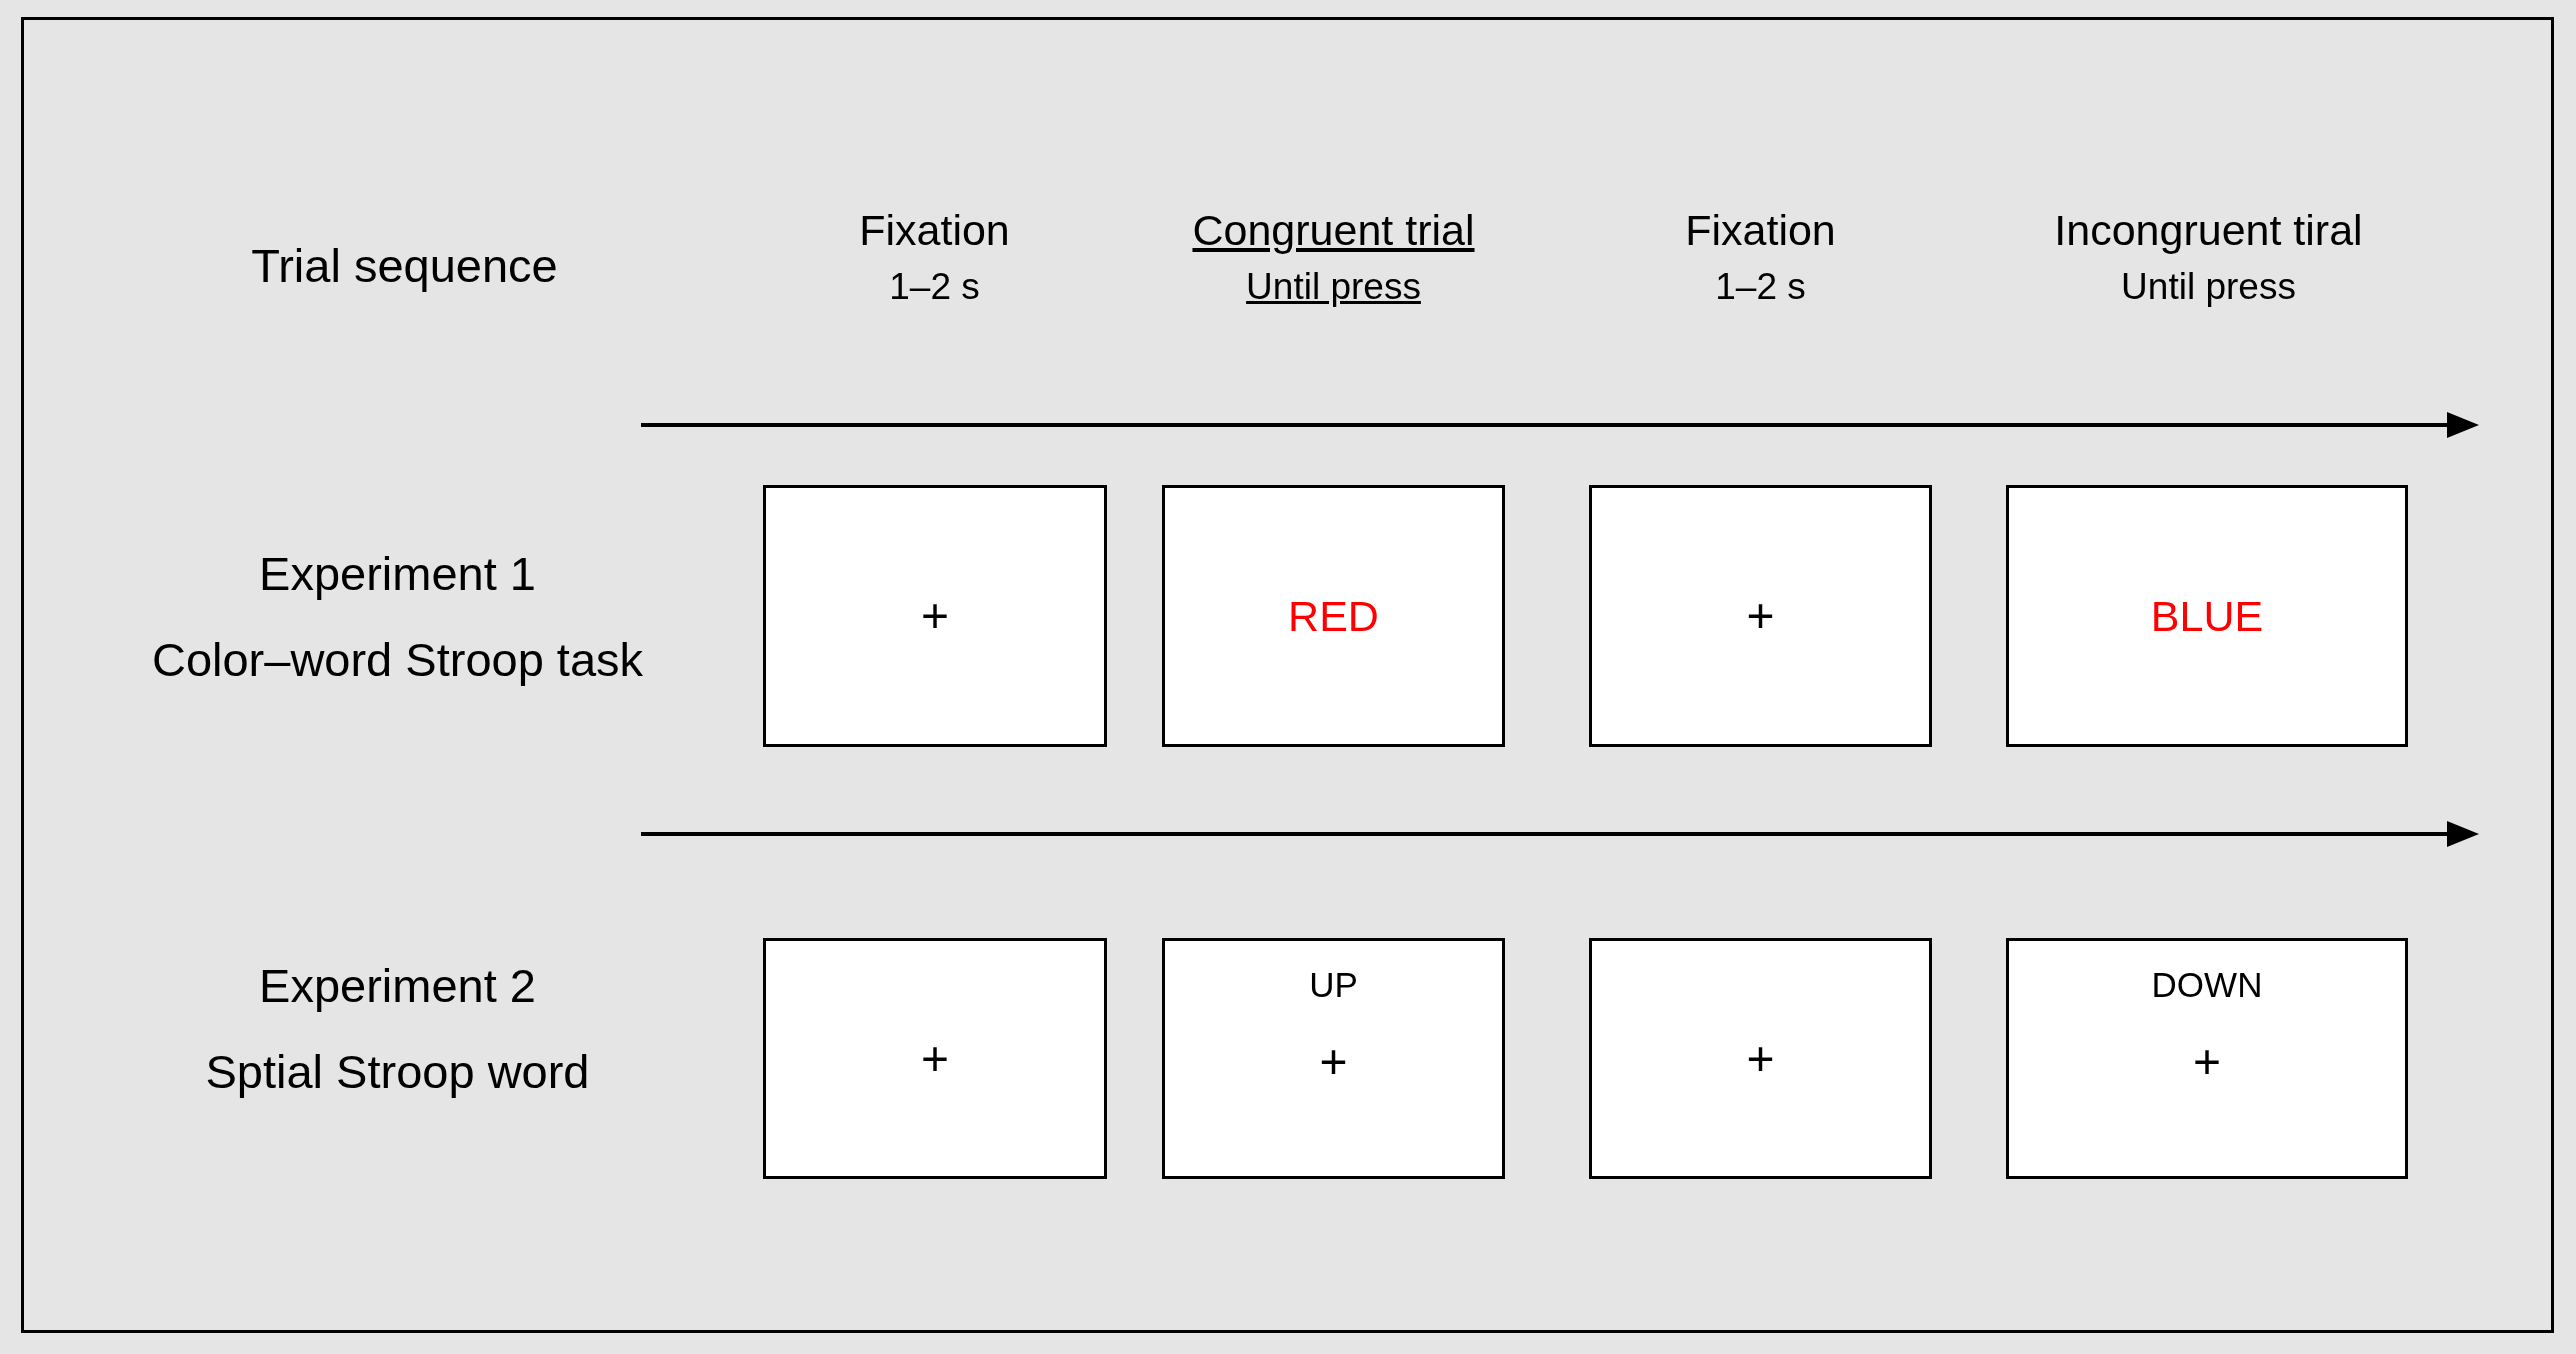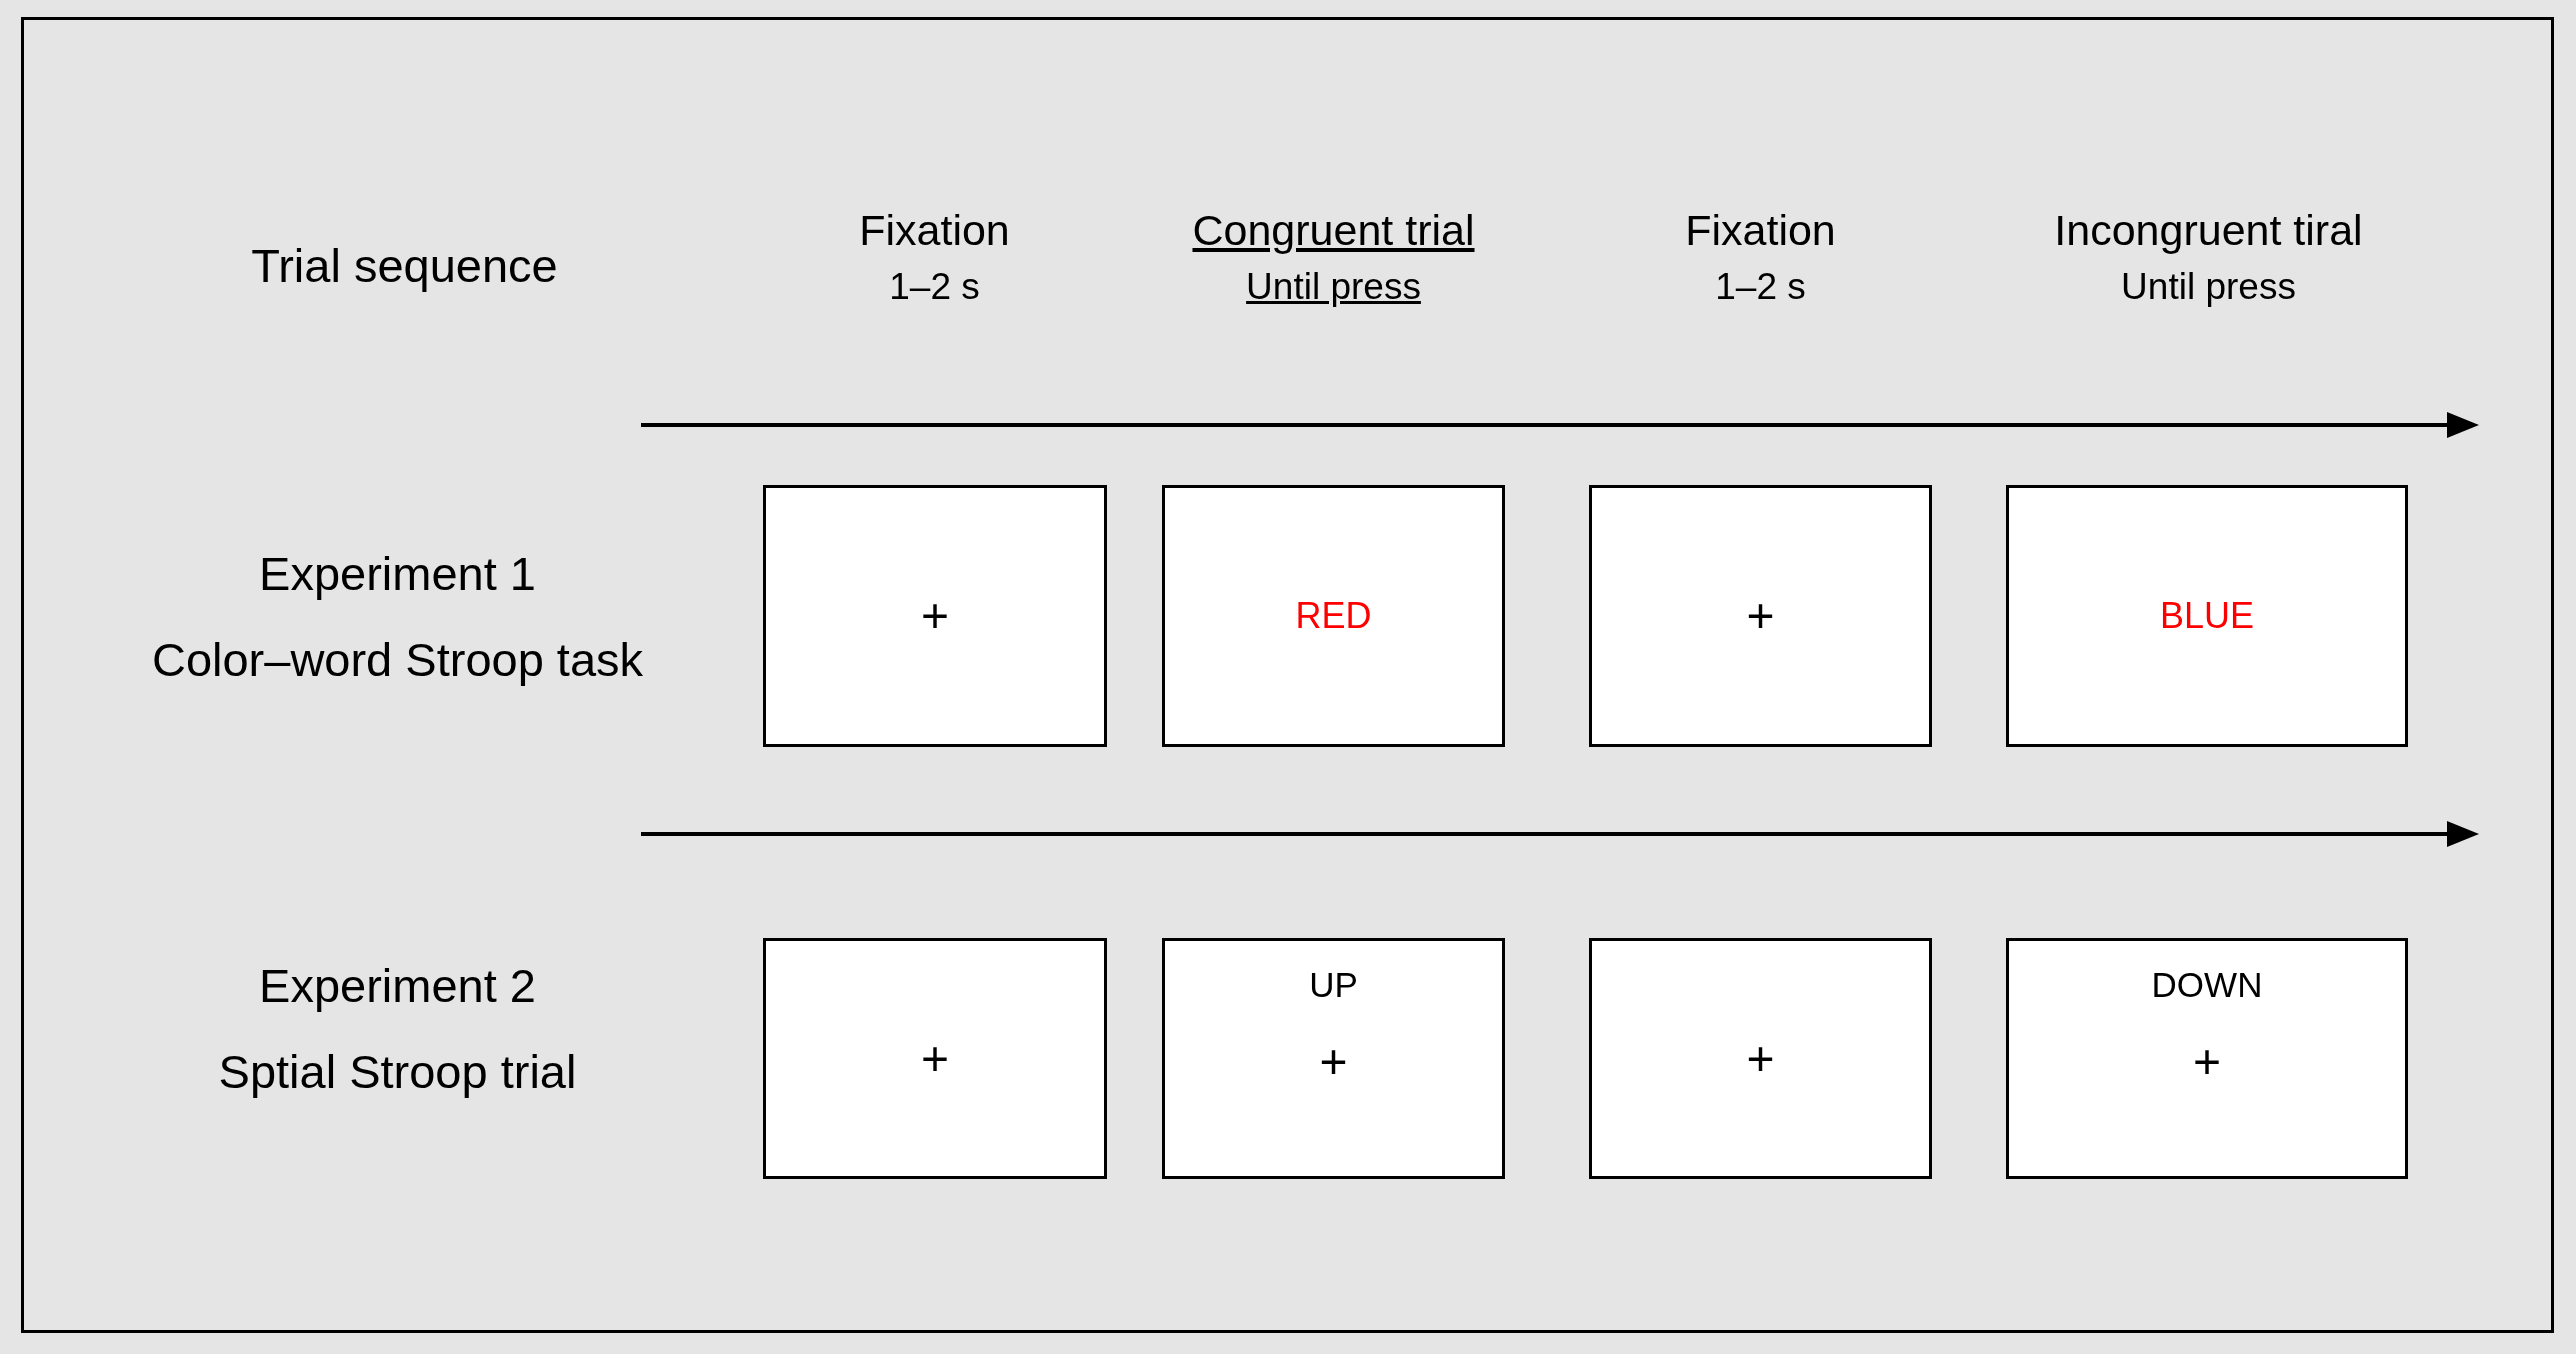--- a/index.html
+++ b/index.html
@@ -137,21 +137,21 @@
     position: absolute;
     left: 0;
     right: 0;
     top: 50%;
     transform: translateY(-50%);
     text-align: center;
     font-size: 43px;
     line-height: 1;
   }
   .center-content.fixation { font-size: 48px; }
-  .center-content.word-red { color: #ff0000; font-size: 36px; }
+  .center-content.word-red { color: #ff0000; font-size: 43px; }
 
   
   .spatial {
     position: absolute;
     left: 0;
     right: 0;
     top: 26px;
     text-align: center;
   }
   .spatial .word {
@@ -185,21 +185,21 @@
     <div>Trial sequence</div>
   </div>
 
   <div class="row-label exp1-label">
     <div>Experiment 1</div>
     <div class="sub">Color–word Stroop task</div>
   </div>
 
   <div class="row-label exp2-label">
     <div>Experiment 2</div>
-    <div class="sub">Sptial Stroop trial</div>
+    <div class="sub">Sptial Stroop word</div>
   </div>
 
   <div class="col-header c0">
     <div class="title">Fixation</div>
     <div class="dur">1–2  s</div>
   </div>
   <div class="col-header c1">
     <div class="title">Congruent trial</div>
     <div class="dur">Until press</div>
   </div>

